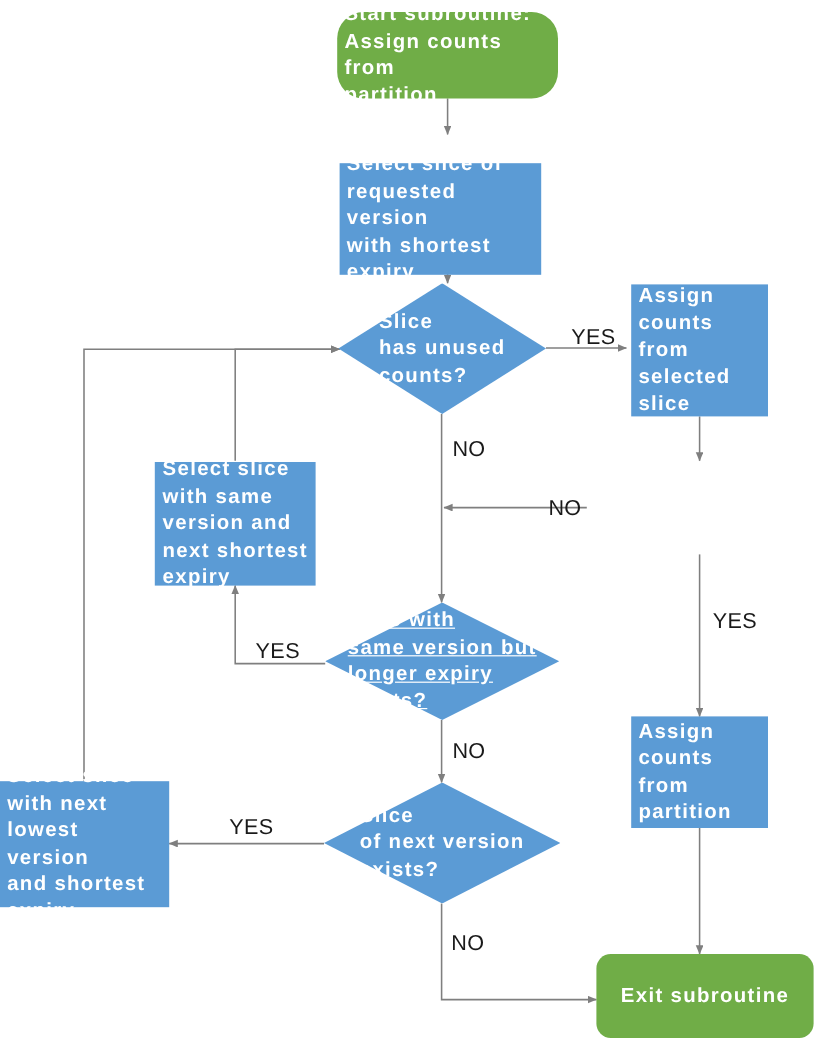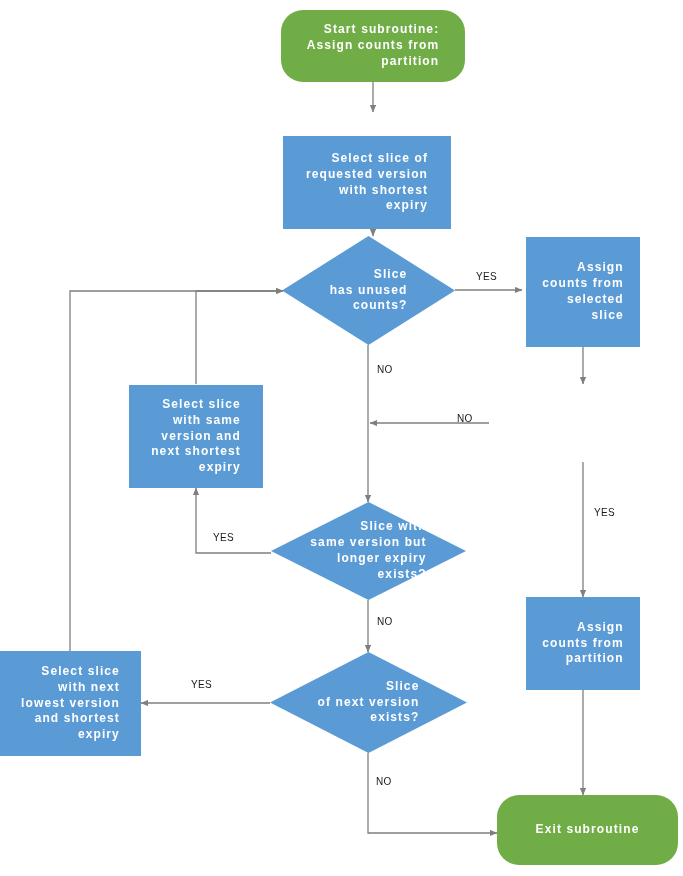--- a/index.html
+++ b/index.html
@@ -26,26 +26,26 @@
     width: 683px;
     height: 876px;
     pointer-events: none;
   }
   .node {
     position: absolute;
     box-sizing: border-box;
     display: flex;
     align-items: center;
     justify-content: center;
-    text-align: right;
+    text-align: left;
     color: #ffffff;
     font-weight: bold;
     letter-spacing: 1.1px;
     line-height: 1.32;
-    font-size: 12px;
+    font-size: 17px;
     z-index: 3;
   }
   .node.terminator {
     background: #70ad47;
     border-radius: 22px;
   }
   .node.process {
     background: #5b9bd5;
   }
   .node .label {
@@ -65,21 +65,21 @@
     clip-path: polygon(50% 0%, 100% 50%, 50% 100%, 0% 50%);
     z-index: 0;
   }
   .node.decision .label {
     position: relative;
     z-index: 1;
   }
   .edge-label {
     position: absolute;
     font-family: "Liberation Sans", sans-serif;
-    font-size: 10px;
+    font-size: 18px;
     font-weight: normal;
     color: #1a1a1a;
     letter-spacing: 0.3px;
     z-index: 4;
     white-space: nowrap;
   }
 </style>
 </head>
 <body>
 
@@ -153,21 +153,21 @@
 
 
   <div class="node process" style="left:129px; top:385px; width:134px; height:103px;">
     <span class="label">Select slice
 with same
 version and
 next shortest
 expiry</span>
   </div>
 
-  <div class="node decision" style="left:271px; top:502px; width:195px; height:98px;">
+  <div class="node decision" style="left:271px; top:502px; width:195px; height:98px;text-decoration:underline;">
     <span class="diamond"></span>
     <span class="label">Slice with
 same version but
 longer expiry
 exists?</span>
   </div>
 
   <div class="node decision" style="left:270px; top:652px; width:197px; height:101px;">
     <span class="diamond"></span>
     <span class="label">Slice
@@ -182,21 +182,21 @@
 and shortest
 expiry</span>
   </div>
 
   <div class="node process" style="left:526px; top:597px; width:114px; height:93px;">
     <span class="label">Assign
 counts from
 partition</span>
   </div>
 
-  <div class="node terminator" style="left:497px; top:795px; width:181px; height:70px;">
+  <div class="node terminator" style="left:497px; top:795px; width:181px; height:70px;border-radius:12px;">
     <span class="label">Exit subroutine</span>
   </div>
 
   <div class="edge-label" style="left:476px; top:271px;">YES</div>
 
   <div class="edge-label" style="left:377px; top:364px;">NO</div>
 
   <div class="edge-label" style="left:457px; top:413px;">NO</div>
 
   <div class="edge-label" style="left:594px; top:507px;">YES</div>

